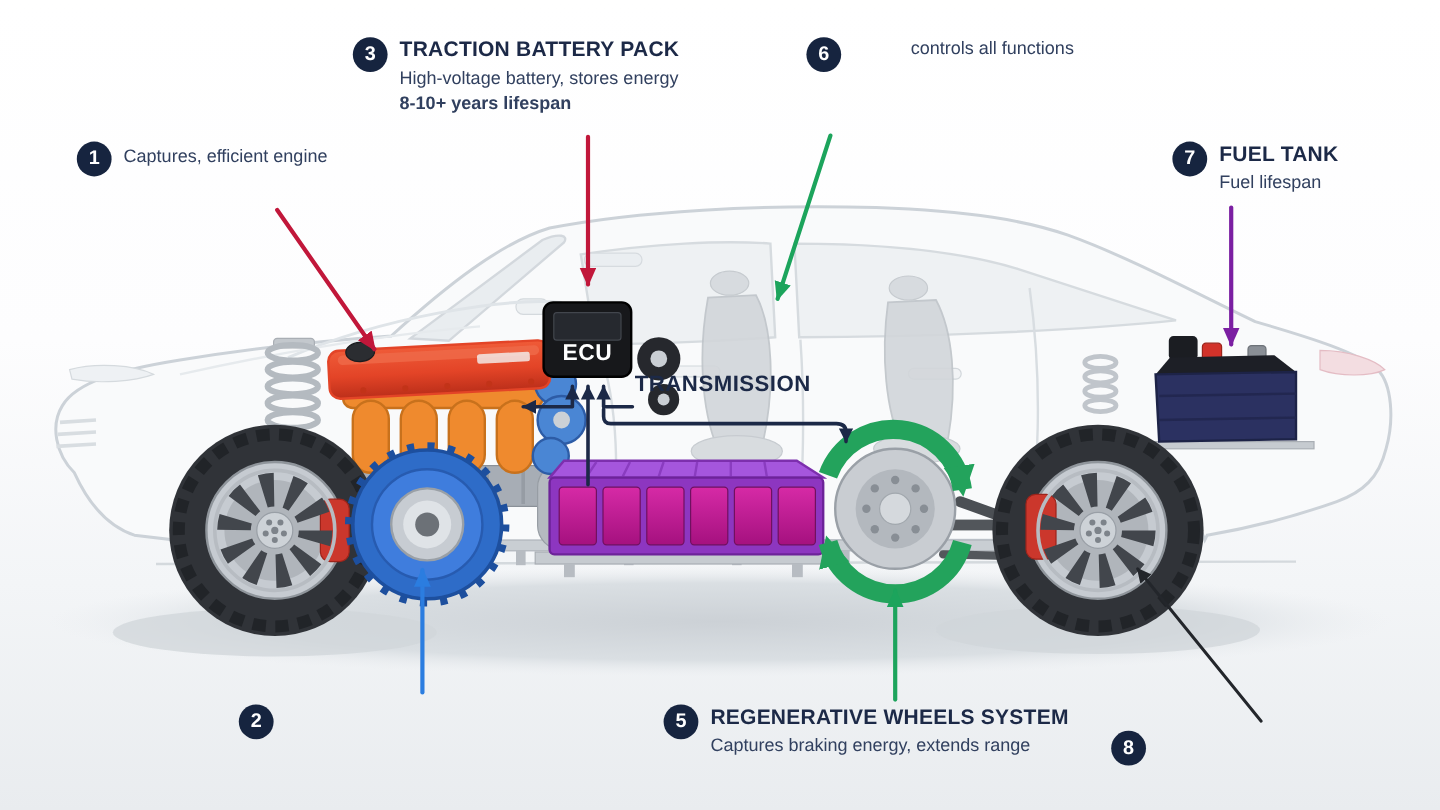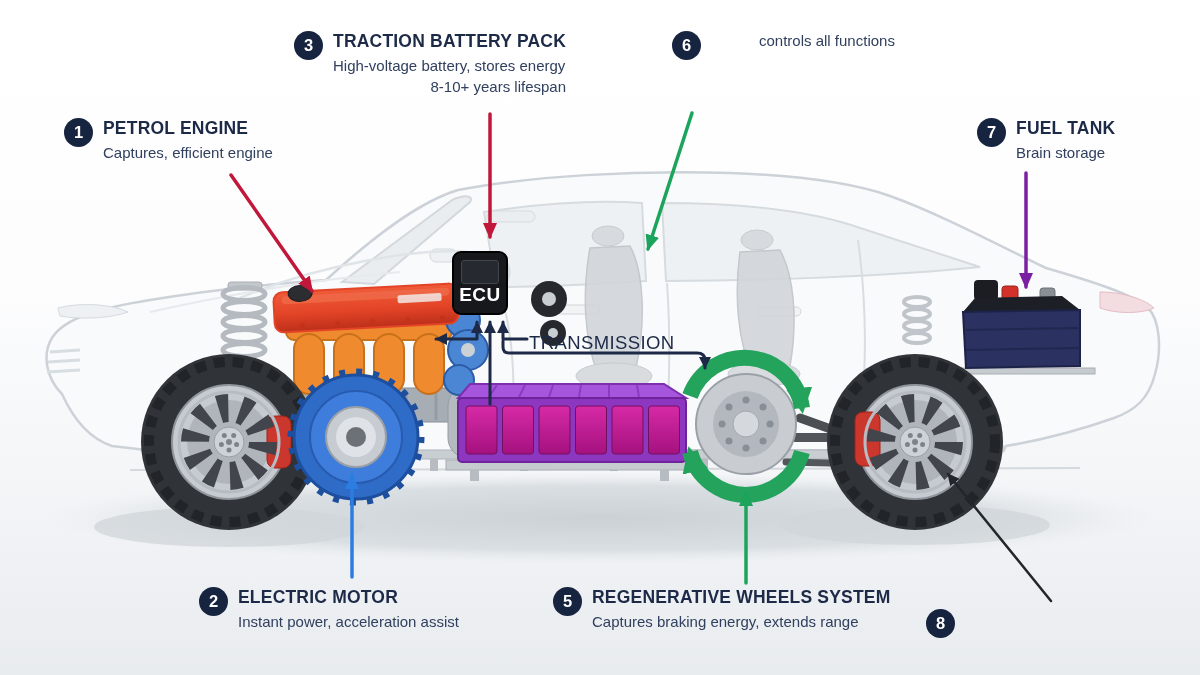--- a/index.html
+++ b/index.html
@@ -6,28 +6,28 @@
   body{font-family:"Liberation Sans","DejaVu Sans",sans-serif;}
   .stage{position:relative;width:1200px;height:675px;overflow:hidden;
     background:linear-gradient(180deg,#ffffff 0%,#fdfdfe 42%,#f3f5f7 72%,#e9ecef 100%);}
   .scene{position:absolute;inset:0;}
   .callout{position:absolute;display:flex;gap:10px;align-items:flex-start;}
   .badge{flex:0 0 auto;width:29px;height:29px;border-radius:50%;background:#16243f;color:#ffffff;
     font-weight:700;font-size:16.5px;display:flex;align-items:center;justify-content:center;line-height:1;}
   .ctext{display:inline-block;}
   .ct{font-size:17.5px;font-weight:700;color:#1c2947;letter-spacing:.2px;line-height:1.25;white-space:nowrap;}
   .cd{font-size:15px;color:#31405f;margin-top:3px;line-height:1.38;white-space:nowrap;}
-  .cd.center{text-align:right;}
-  .ecu-box{position:absolute;left:452px;top:251px;width:56px;height:64px;background:#17181b;
+  .cd.center{text-align:left;font-weight:bold;}
+  .ecu-box{position:absolute;left:452px;top:251px;width:75px;height:64px;background:#17181b;
     border:2px solid #000;border-radius:9px;box-sizing:border-box;}
   .ecu-screen{position:absolute;left:7px;right:7px;top:7px;height:22px;background:#26292f;
     border:1px solid #42464d;border-radius:3px;}
   .ecu-label{position:absolute;left:0;right:0;bottom:7px;text-align:center;color:#ffffff;
     font-weight:700;font-size:19px;letter-spacing:.5px;}
-  .trans-label{position:absolute;left:529px;top:332px;font-size:18.5px;font-weight:400;
+  .trans-label{position:absolute;left:529px;top:309px;font-size:18.5px;font-weight:700;
     color:#1c2947;letter-spacing:.4px;white-space:nowrap;}
 </style>
 </head>
 <body>
 
 <div class="stage">
 
   <svg class="scene" width="1200" height="675" viewBox="0 0 1200 675">
     <defs>
       <radialGradient id="gShadow" cx="50%" cy="50%" r="50%">
@@ -274,21 +274,20 @@
   <div class="ecu-box">
     <div class="ecu-screen"></div>
     <div class="ecu-label">ECU</div>
   </div>
 
   <div class="trans-label">TRANSMISSION</div>
 
   <div class="callout" style="left:64px;top:118px;">
     <div class="badge">1</div>
     <div class="ctext">
-      <div class="ct">PETROL ENGINE</div>
       <div class="cd">Captures, efficient engine</div>
     </div>
   </div>
 
   <div class="callout" style="left:294px;top:31px;">
     <div class="badge">3</div>
     <div class="ctext">
       <div class="ct">TRACTION BATTERY PACK</div>
       <div class="cd">High-voltage battery, stores energy</div>
       <div class="cd center" style="margin-top:0;">8-10+ years lifespan</div>
@@ -299,30 +298,26 @@
     <div class="badge">6</div>
     <div class="ctext">
       <div class="cd" style="margin-top:0;margin-left:48px;">controls all functions</div>
     </div>
   </div>
 
   <div class="callout" style="left:977px;top:118px;">
     <div class="badge">7</div>
     <div class="ctext">
       <div class="ct">FUEL TANK</div>
-      <div class="cd">Brain storage</div>
+      <div class="cd">Fuel lifespan</div>
     </div>
   </div>
 
   <div class="callout" style="left:199px;top:587px;">
     <div class="badge">2</div>
-    <div class="ctext">
-      <div class="ct">ELECTRIC MOTOR</div>
-      <div class="cd">Instant power, acceleration assist</div>
-    </div>
   </div>
 
   <div class="callout" style="left:553px;top:587px;">
     <div class="badge">5</div>
     <div class="ctext">
       <div class="ct">REGENERATIVE WHEELS SYSTEM</div>
       <div class="cd">Captures braking energy, extends range</div>
     </div>
   </div>
 

